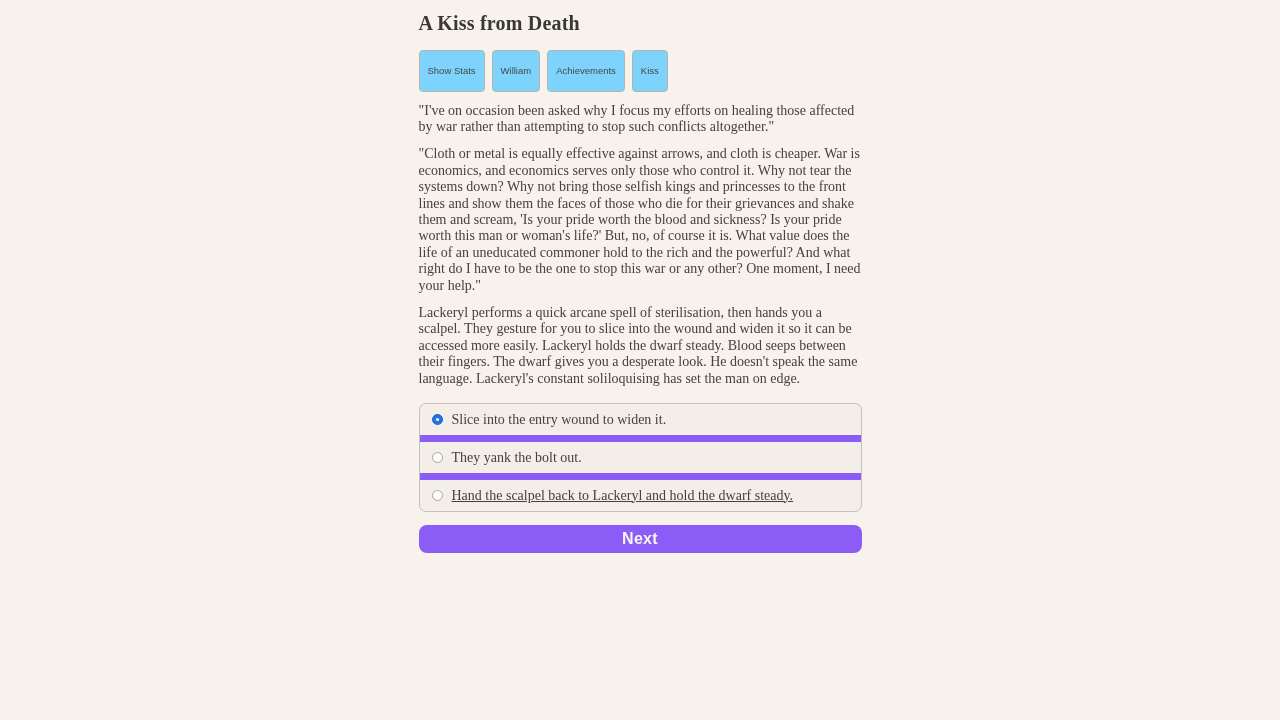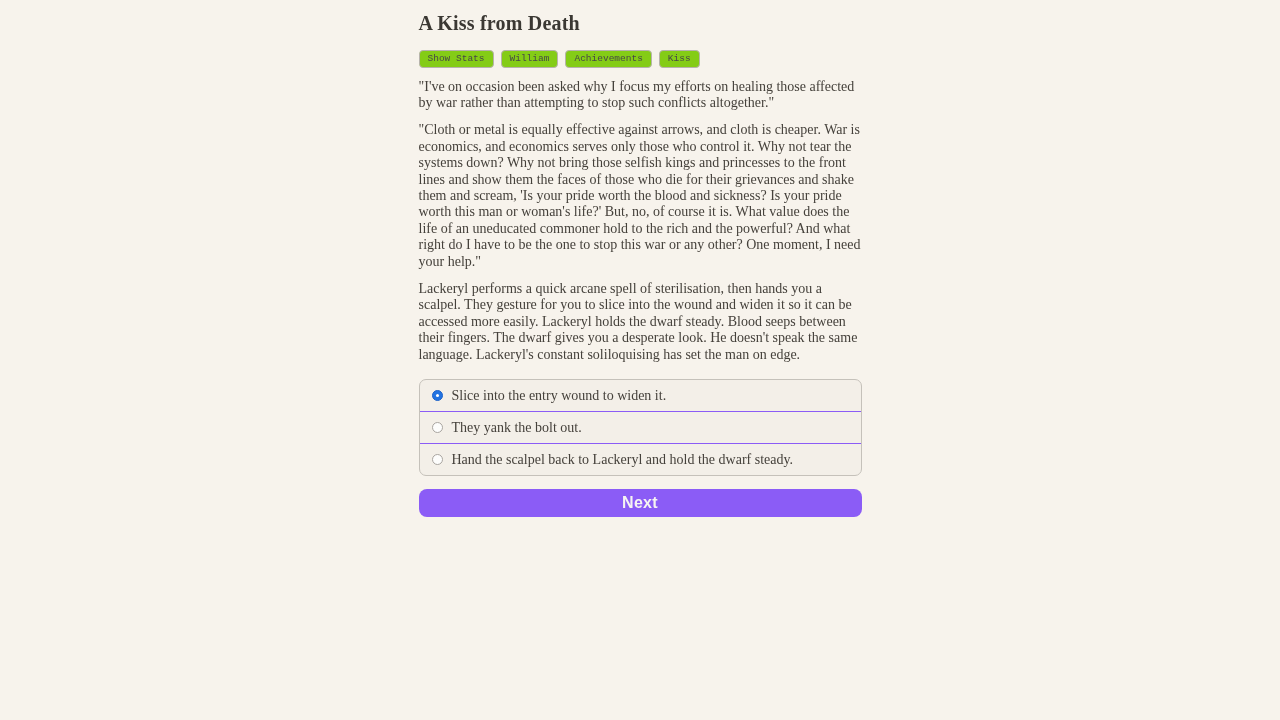--- a/index.html
+++ b/index.html
@@ -29,54 +29,54 @@
     font-size: 15px;
     margin: 0 0 13px 0;
     color: #45413b;
   }
   .toolbar {
     display: flex;
     gap: 7px;
     margin: 0 0 11px 0;
   }
   .toolbar button {
-    font-family: Liberation Mono, monospace;
+    font-family: Liberation Sans, sans-serif;
     font-size: 9.5px;
     line-height: 1;
     color: #474747;
-    background: #84cc16;
+    background: #7dd3fc;
     border: 1px solid #b7b3ac;
     border-radius: 4px;
-    padding: 3px 8px;
+    padding: 15px 8px;
     cursor: pointer;
   }
   p.story {
     font-size: 14px;
     line-height: 16.4px;
     margin: 0 0 11px 0;
   }
   .choices {
     border: 1px solid #c5c1ba;
     border-radius: 7px;
     background: #f3efe8;
     margin-top: 16px;
     overflow: hidden;
   }
   .choice {
     display: flex;
     align-items: center;
     gap: 9px;
     padding: 0 12px;
     height: 31px;
-    border-bottom: 1px solid #8b5cf6;
+    border-bottom: 7px solid #8b5cf6;
     cursor: pointer;
     font-size: 14px;
     color: #45413b;
   }
-  .choice:last-child { border-bottom: none; }
+  .choice:last-child { border-bottom: none; text-decoration: underline; }
   .radio {
     position: relative;
     width: 11px;
     height: 11px;
     border-radius: 50%;
     background: #fdfdfc;
     border: 1px solid #a9a5a0;
     box-sizing: border-box;
     flex: none;
   }

